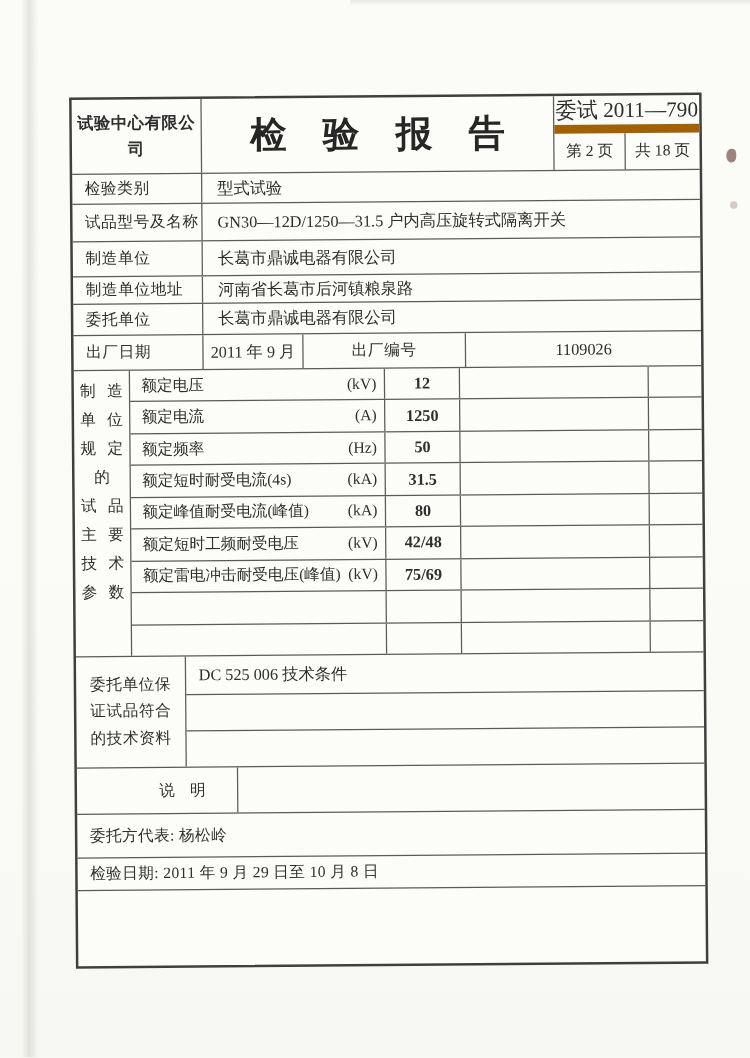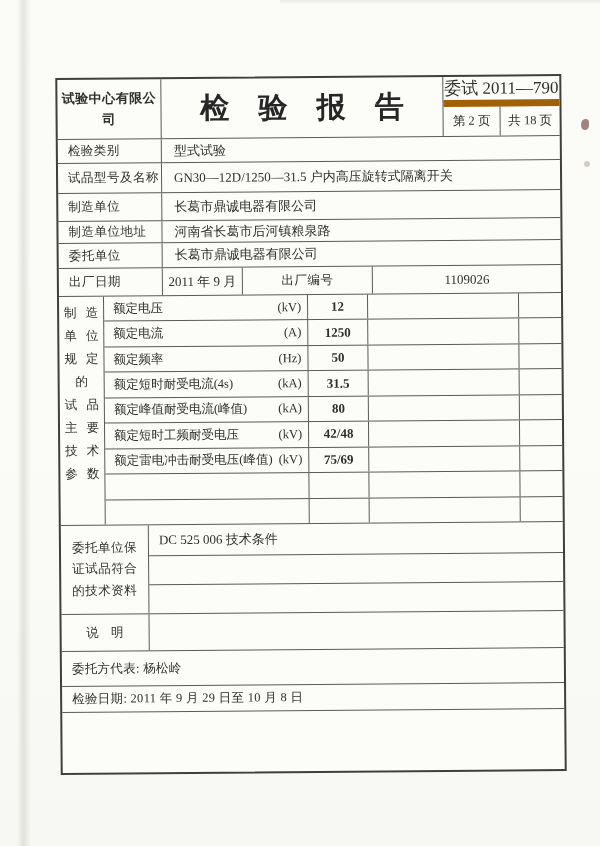--- a/index.html
+++ b/index.html
@@ -79,21 +79,21 @@
   .docs{height:89px;display:flex;box-sizing:border-box;border-bottom:1px solid #5a5a5a;flex:none;}
   .docs-label{width:88px;box-sizing:border-box;border-right:1px solid #5a5a5a;
     display:flex;flex-direction:column;justify-content:center;align-items:center;
     font-size:12.5px;line-height:1.7;letter-spacing:.5px;}
   .docs-rows{flex:1;display:flex;flex-direction:column;}
   .docs-row{box-sizing:border-box;border-bottom:1px solid #5a5a5a;display:flex;align-items:center;padding-left:10px;}
   .docs-row:last-child{border-bottom:none;}
   .dr1{height:31px;} .dr2{height:29px;} .dr3{flex:1;}
   
   .row-notes{height:37px;}
-  .notes-label{width:88px;justify-content:center;font-size:12.5px;word-spacing:8px;letter-spacing:.5px;}
+  .notes-label{width:88px;justify-content:center;font-size:12.5px;word-spacing:8px;letter-spacing:.5px;margin-left:41px;}
   
   .row-rep{height:35px;}
   .row-date{height:26px;}
   .row-last{flex:1;border-bottom:none;}
   .full{flex:1;padding-left:10px;font-size:12.5px;letter-spacing:.3px;}
 </style>
 </head>
 <body>
 
 <div class="paper">

